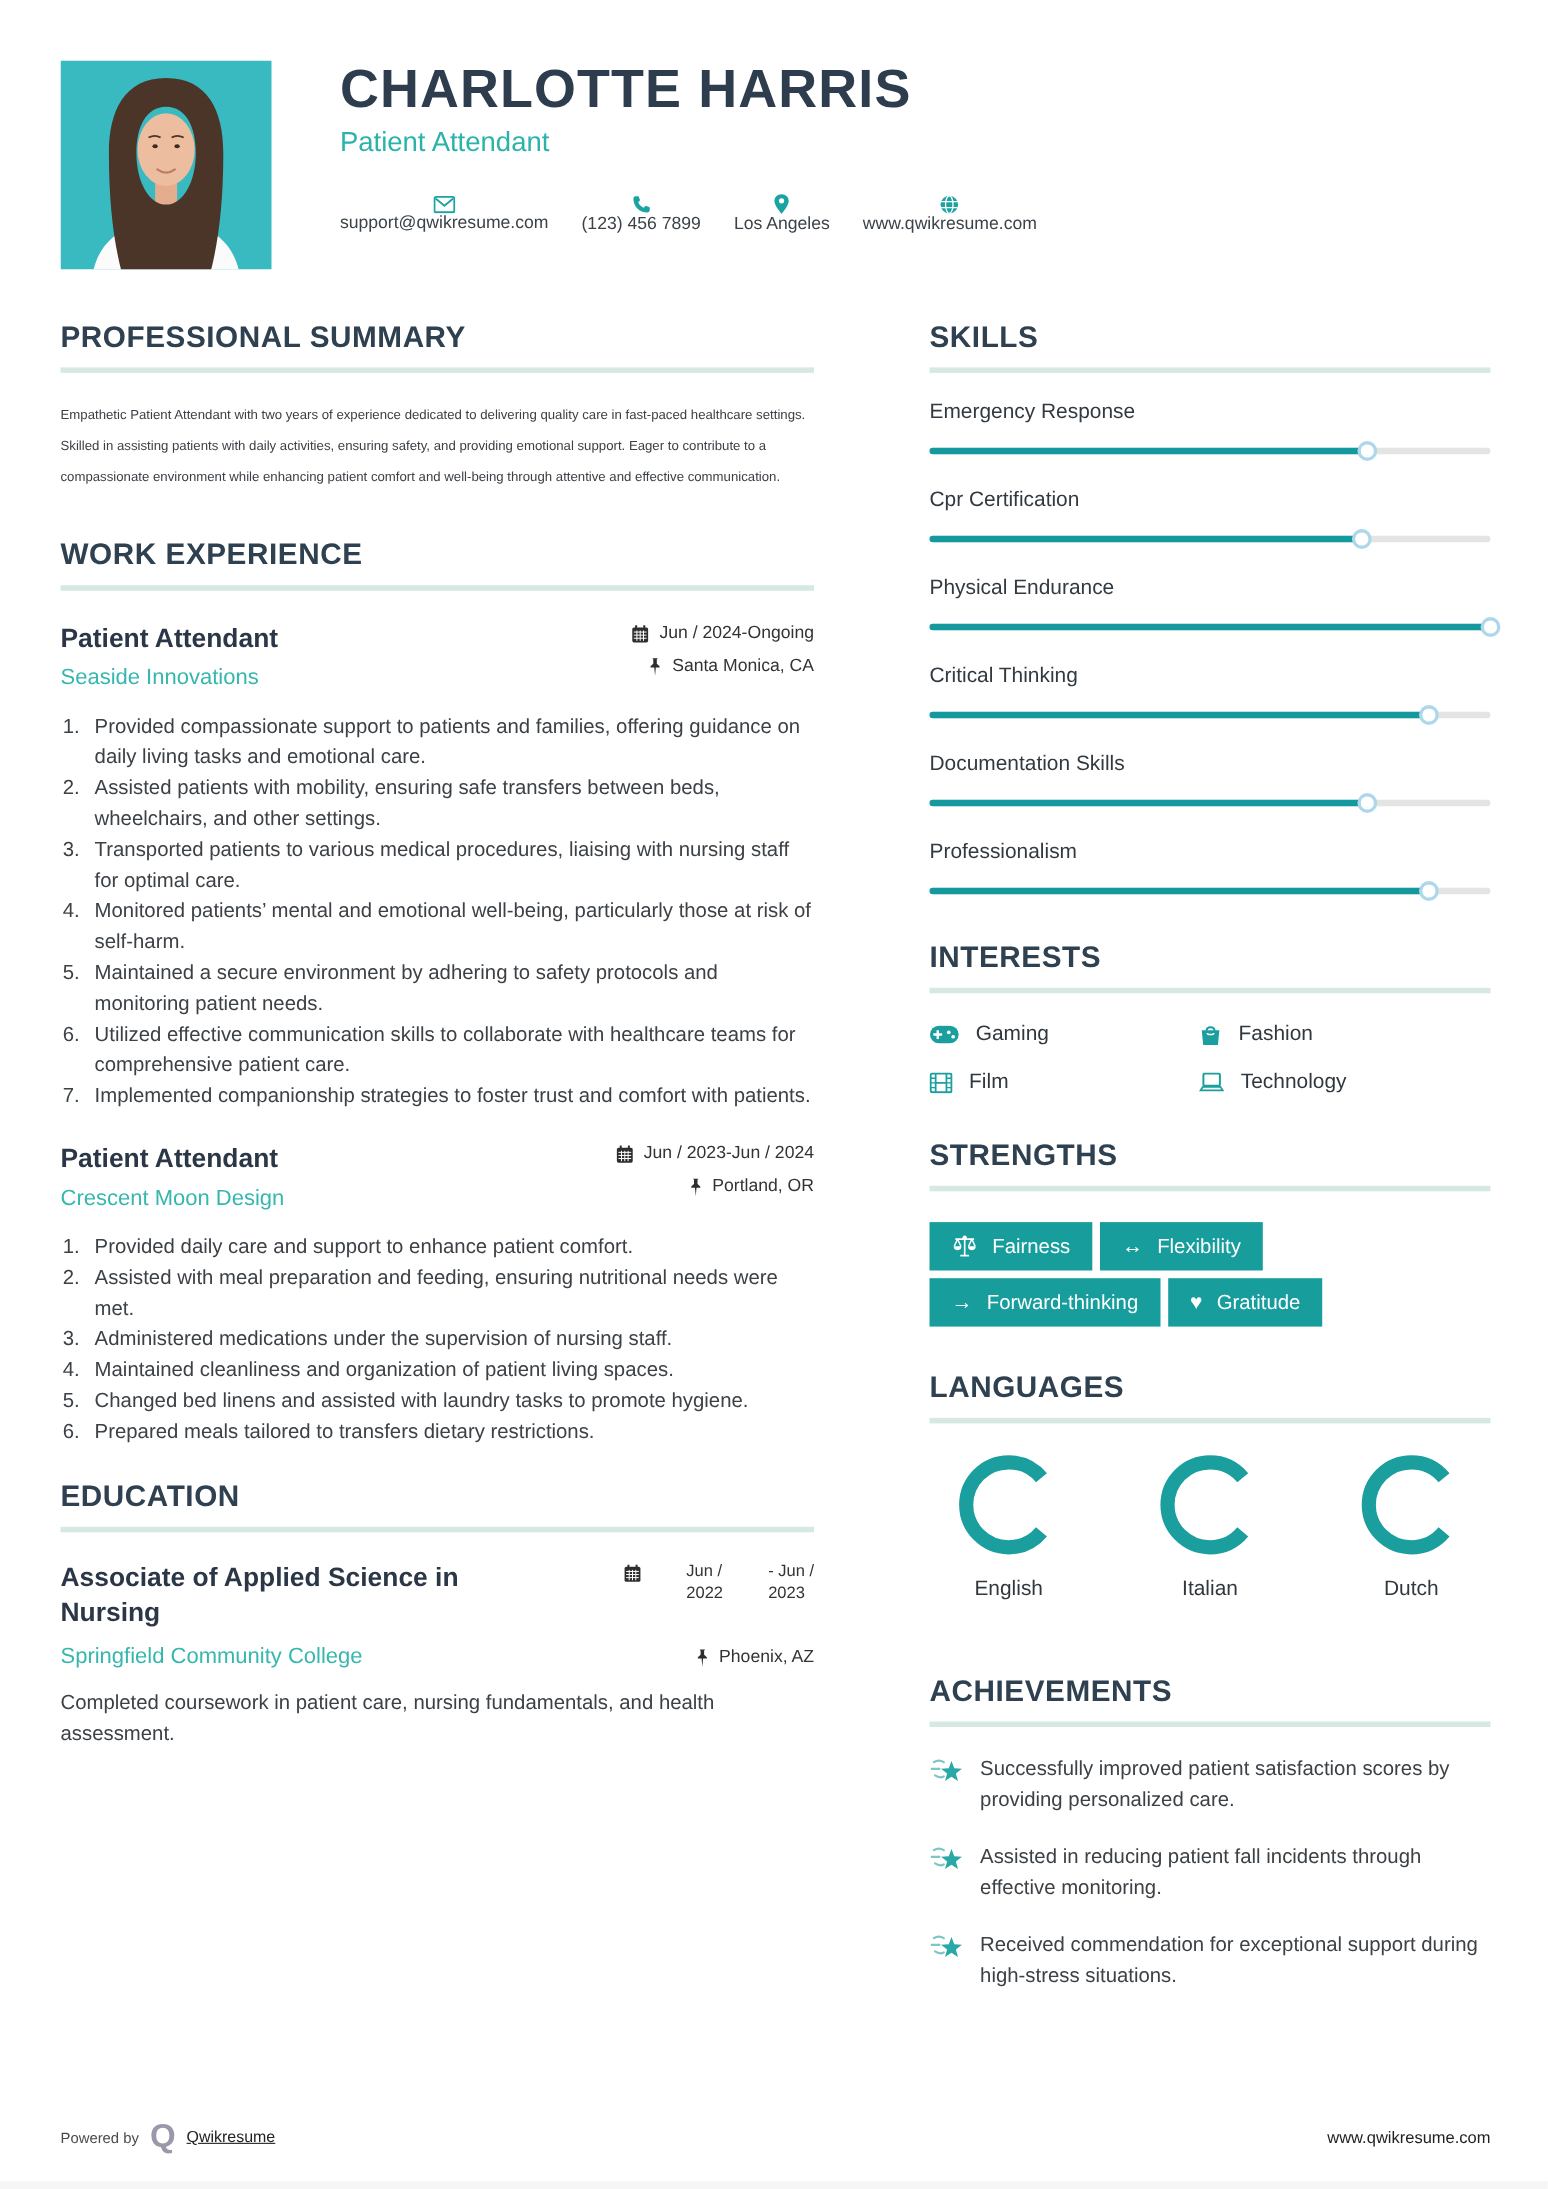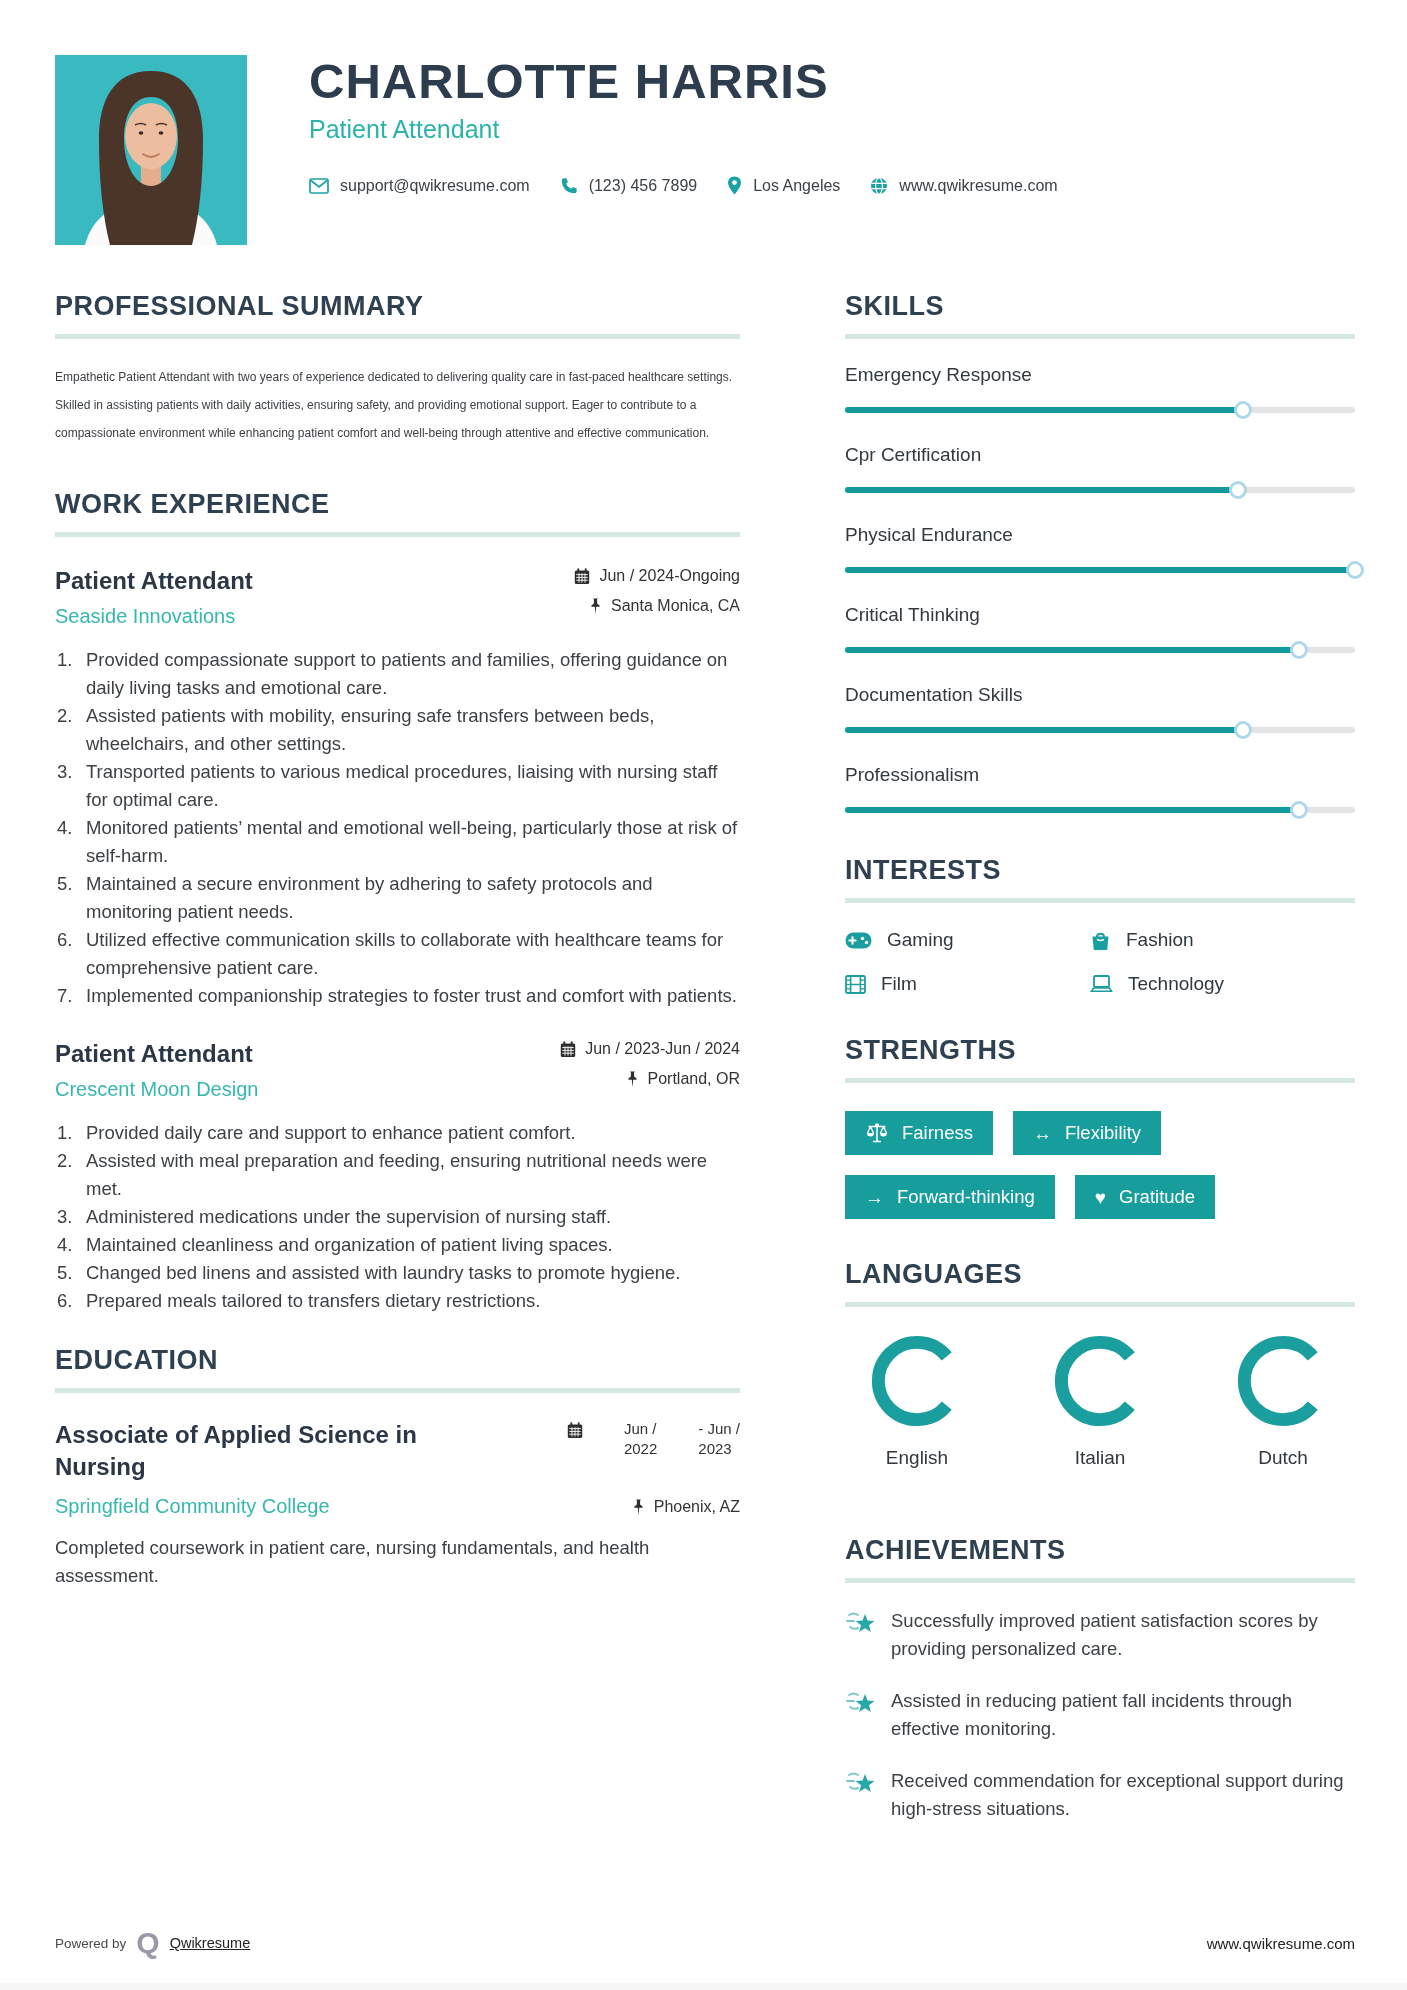--- a/index.html
+++ b/index.html
@@ -8,21 +8,21 @@
     font-family:"Liberation Sans", sans-serif;color:#3c4146;overflow:hidden;
   }
   .page{padding:55px 52px 0 55px;}
   
   .header{display:flex;gap:62px;}
   .photo{width:192px;height:190px;flex:0 0 auto;}
   .header-info{padding-top:0;}
   .name{font-size:49px;line-height:52px;font-weight:bold;color:#2d3d4e;margin:0;letter-spacing:1px;}
   .job-title{font-size:25px;color:#2bb3aa;font-weight:500;margin-top:8px;}
   .contact-row{display:flex;gap:30px;margin-top:32px;font-size:16px;color:#3b4248;align-items:center;flex-wrap:nowrap;}
-  .contact-item{display:flex;align-items:center;gap:11px;white-space:nowrap;}
+  .contact-item{display:flex;align-items:center;white-space:nowrap;flex-direction:column;}
   .contact-item svg{display:block;}
   
   .columns{display:flex;margin-top:46px;}
   .col-left{width:685px;flex:0 0 auto;}
   .col-right{width:510px;flex:0 0 auto;margin-left:105px;}
   h2.section{font-size:27px;color:#2f4150;font-weight:bold;letter-spacing:0.5px;margin:0;}
   .rule{height:5px;background:#d5e9e2;margin-top:12px;}
   
   .summary-text{font-size:12px;line-height:28px;margin-top:24px;color:#3c4146;}
   
@@ -53,21 +53,21 @@
   .skill-bar{position:relative;height:18px;margin-top:15px;}
   .skill-track{position:absolute;left:0;right:0;top:6px;height:6px;border-radius:3px;background:#e4e4e4;}
   .skill-fill{position:absolute;left:0;top:6px;height:6px;border-radius:3px;background:#14999e;}
   .skill-thumb{position:absolute;top:0;width:18px;height:18px;border-radius:50%;background:#fff;border:3px solid #aed7eb;box-sizing:border-box;}
   
   .interests-section{margin-top:36px;}
   .interest-grid{display:grid;grid-template-columns:245px 245px;row-gap:22px;margin-top:26px;}
   .interest-item{display:flex;align-items:center;gap:15px;font-size:19px;color:#30383f;}
   
   .strengths-section{margin-top:40px;}
-  .badges{display:flex;flex-wrap:wrap;gap:20px;margin-top:28px;}
+  .badges{display:flex;flex-wrap:wrap;gap:7px;margin-top:28px;}
   .badge{background:#189d9d;color:#fff;font-size:18.5px;padding:11px 20px;display:flex;align-items:center;gap:13px;}
   .badge .glyph{font-size:19px;line-height:1;}
   
   .languages-section{margin-top:40px;}
   .lang-row{display:flex;justify-content:space-between;margin-top:28px;padding:0 12px;align-items:center;}
   .lang{display:flex;flex-direction:column;align-items:center;width:120px;}
   .lang-label{font-size:19px;color:#30383f;margin-top:20px;}
   
   .achievements-section{margin-top:66px;}
   .ach-item{display:flex;gap:15px;margin-top:24px;align-items:flex-start;}

